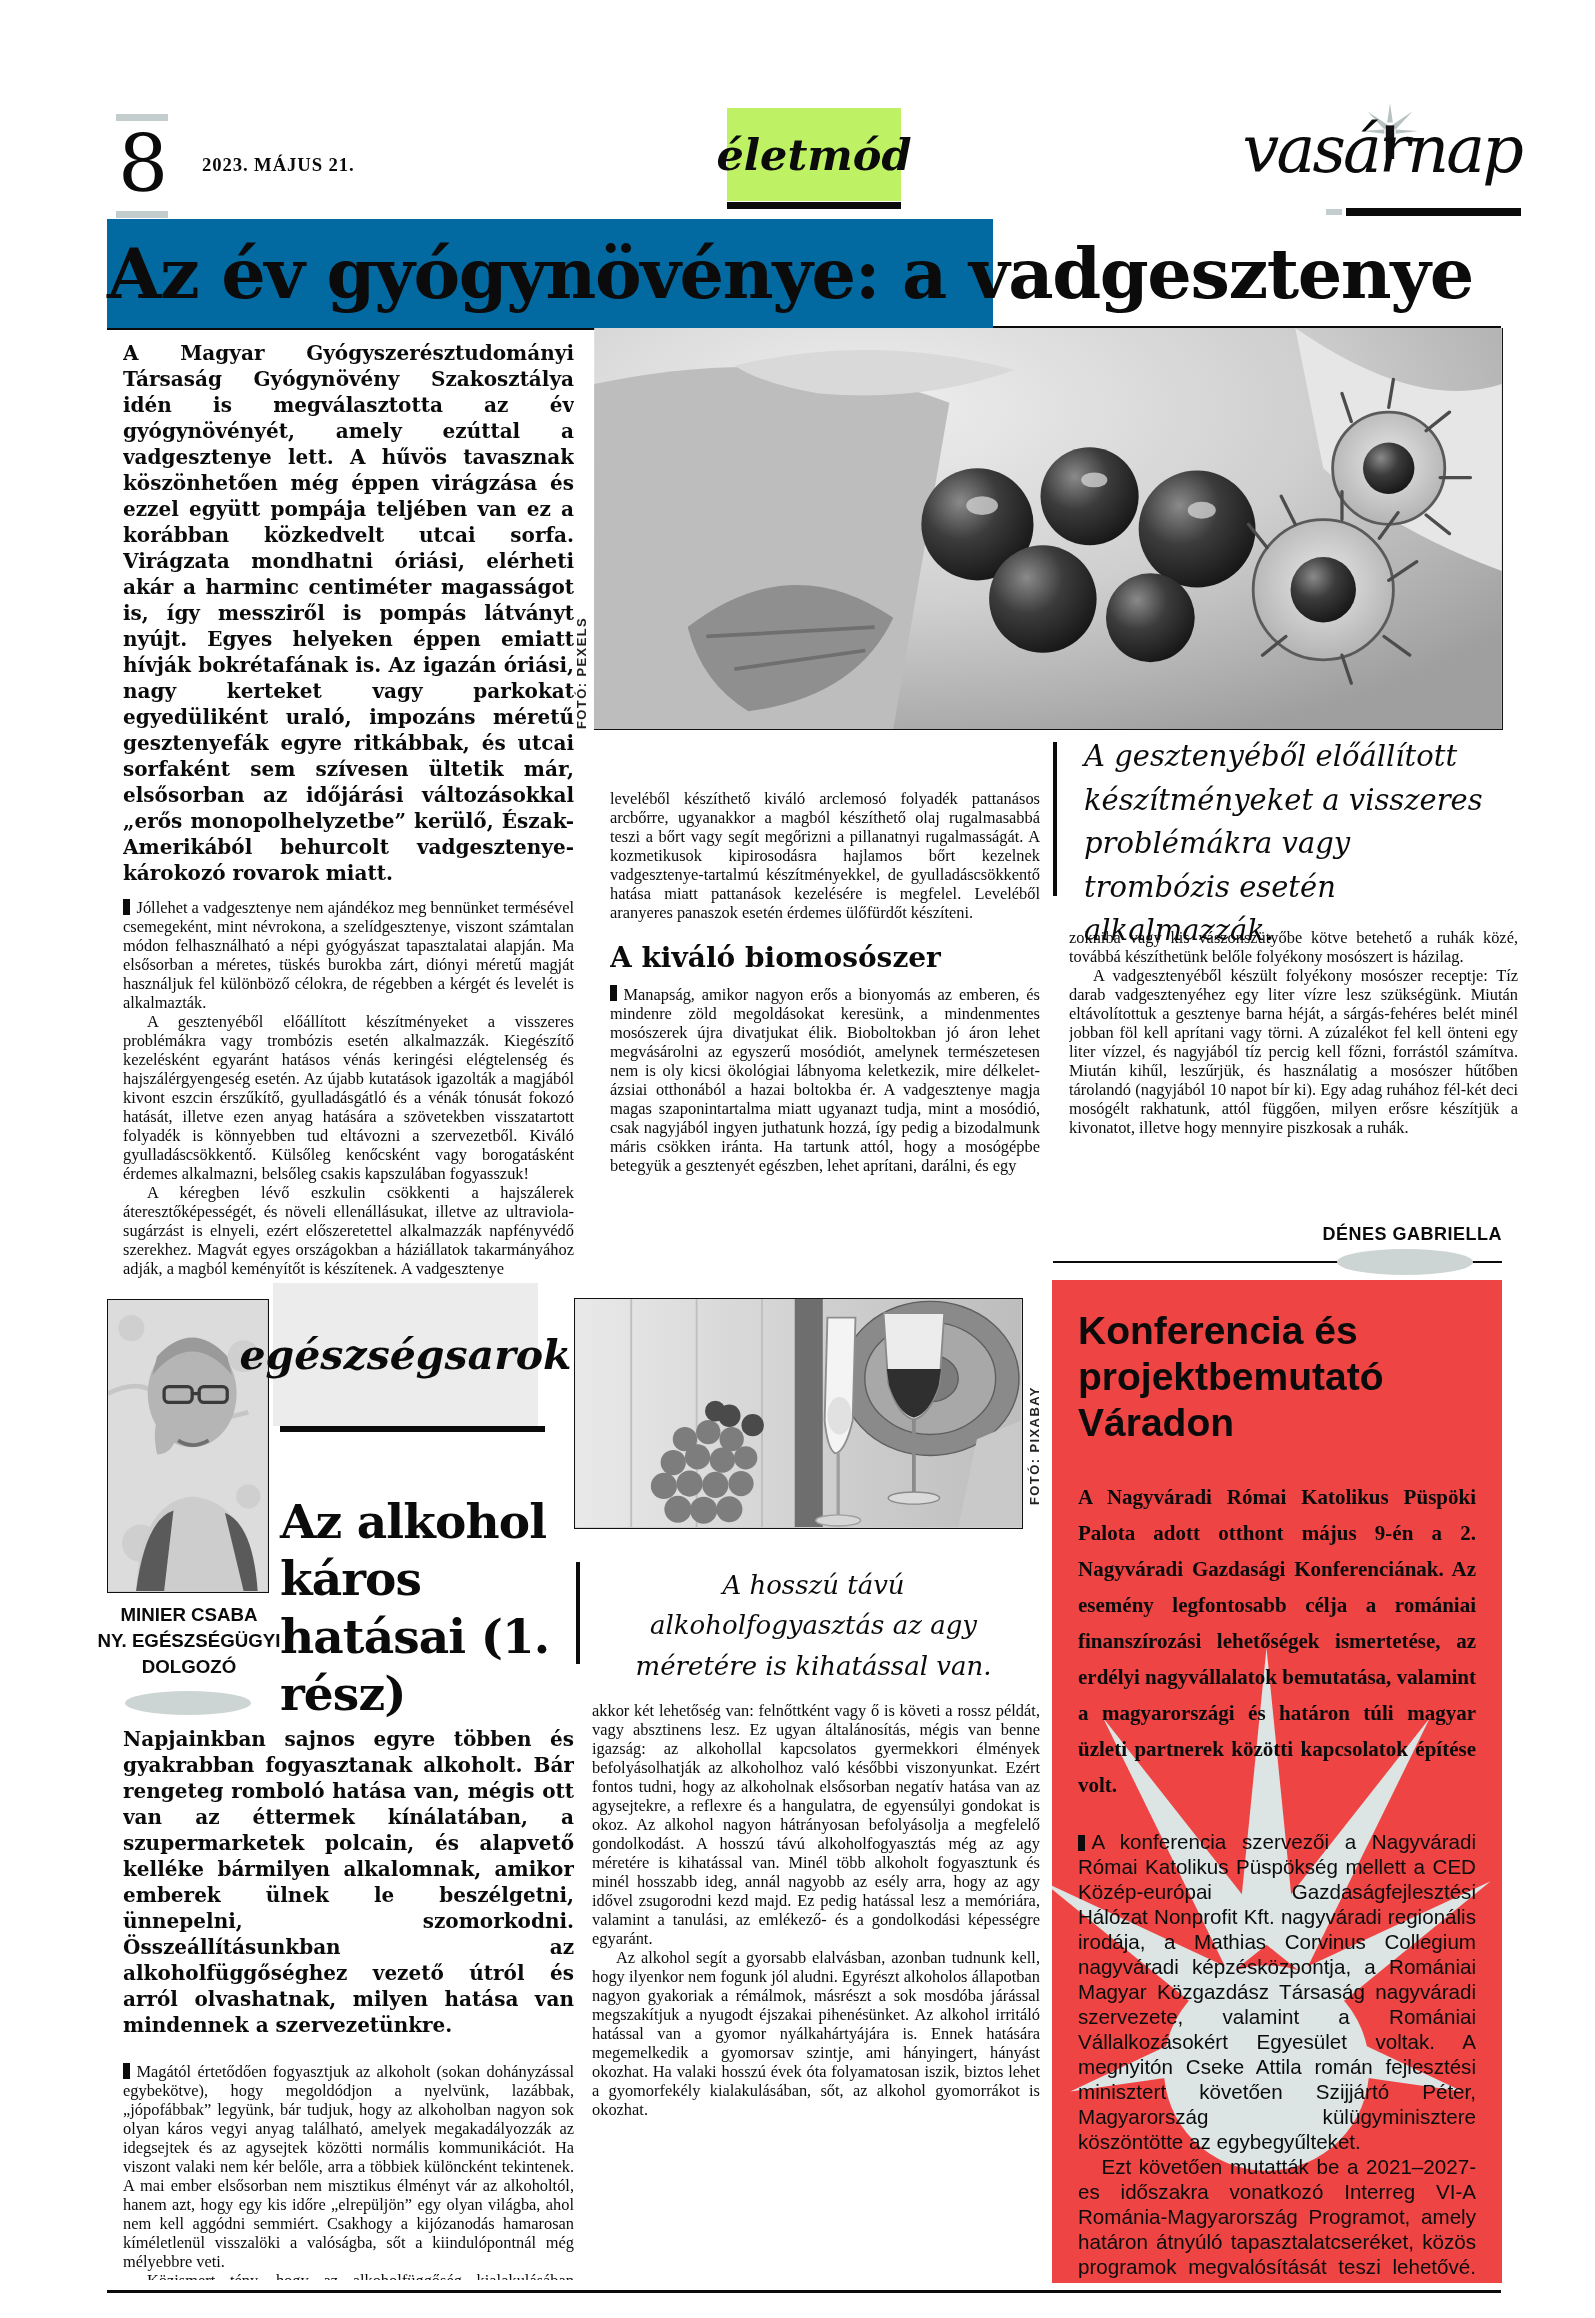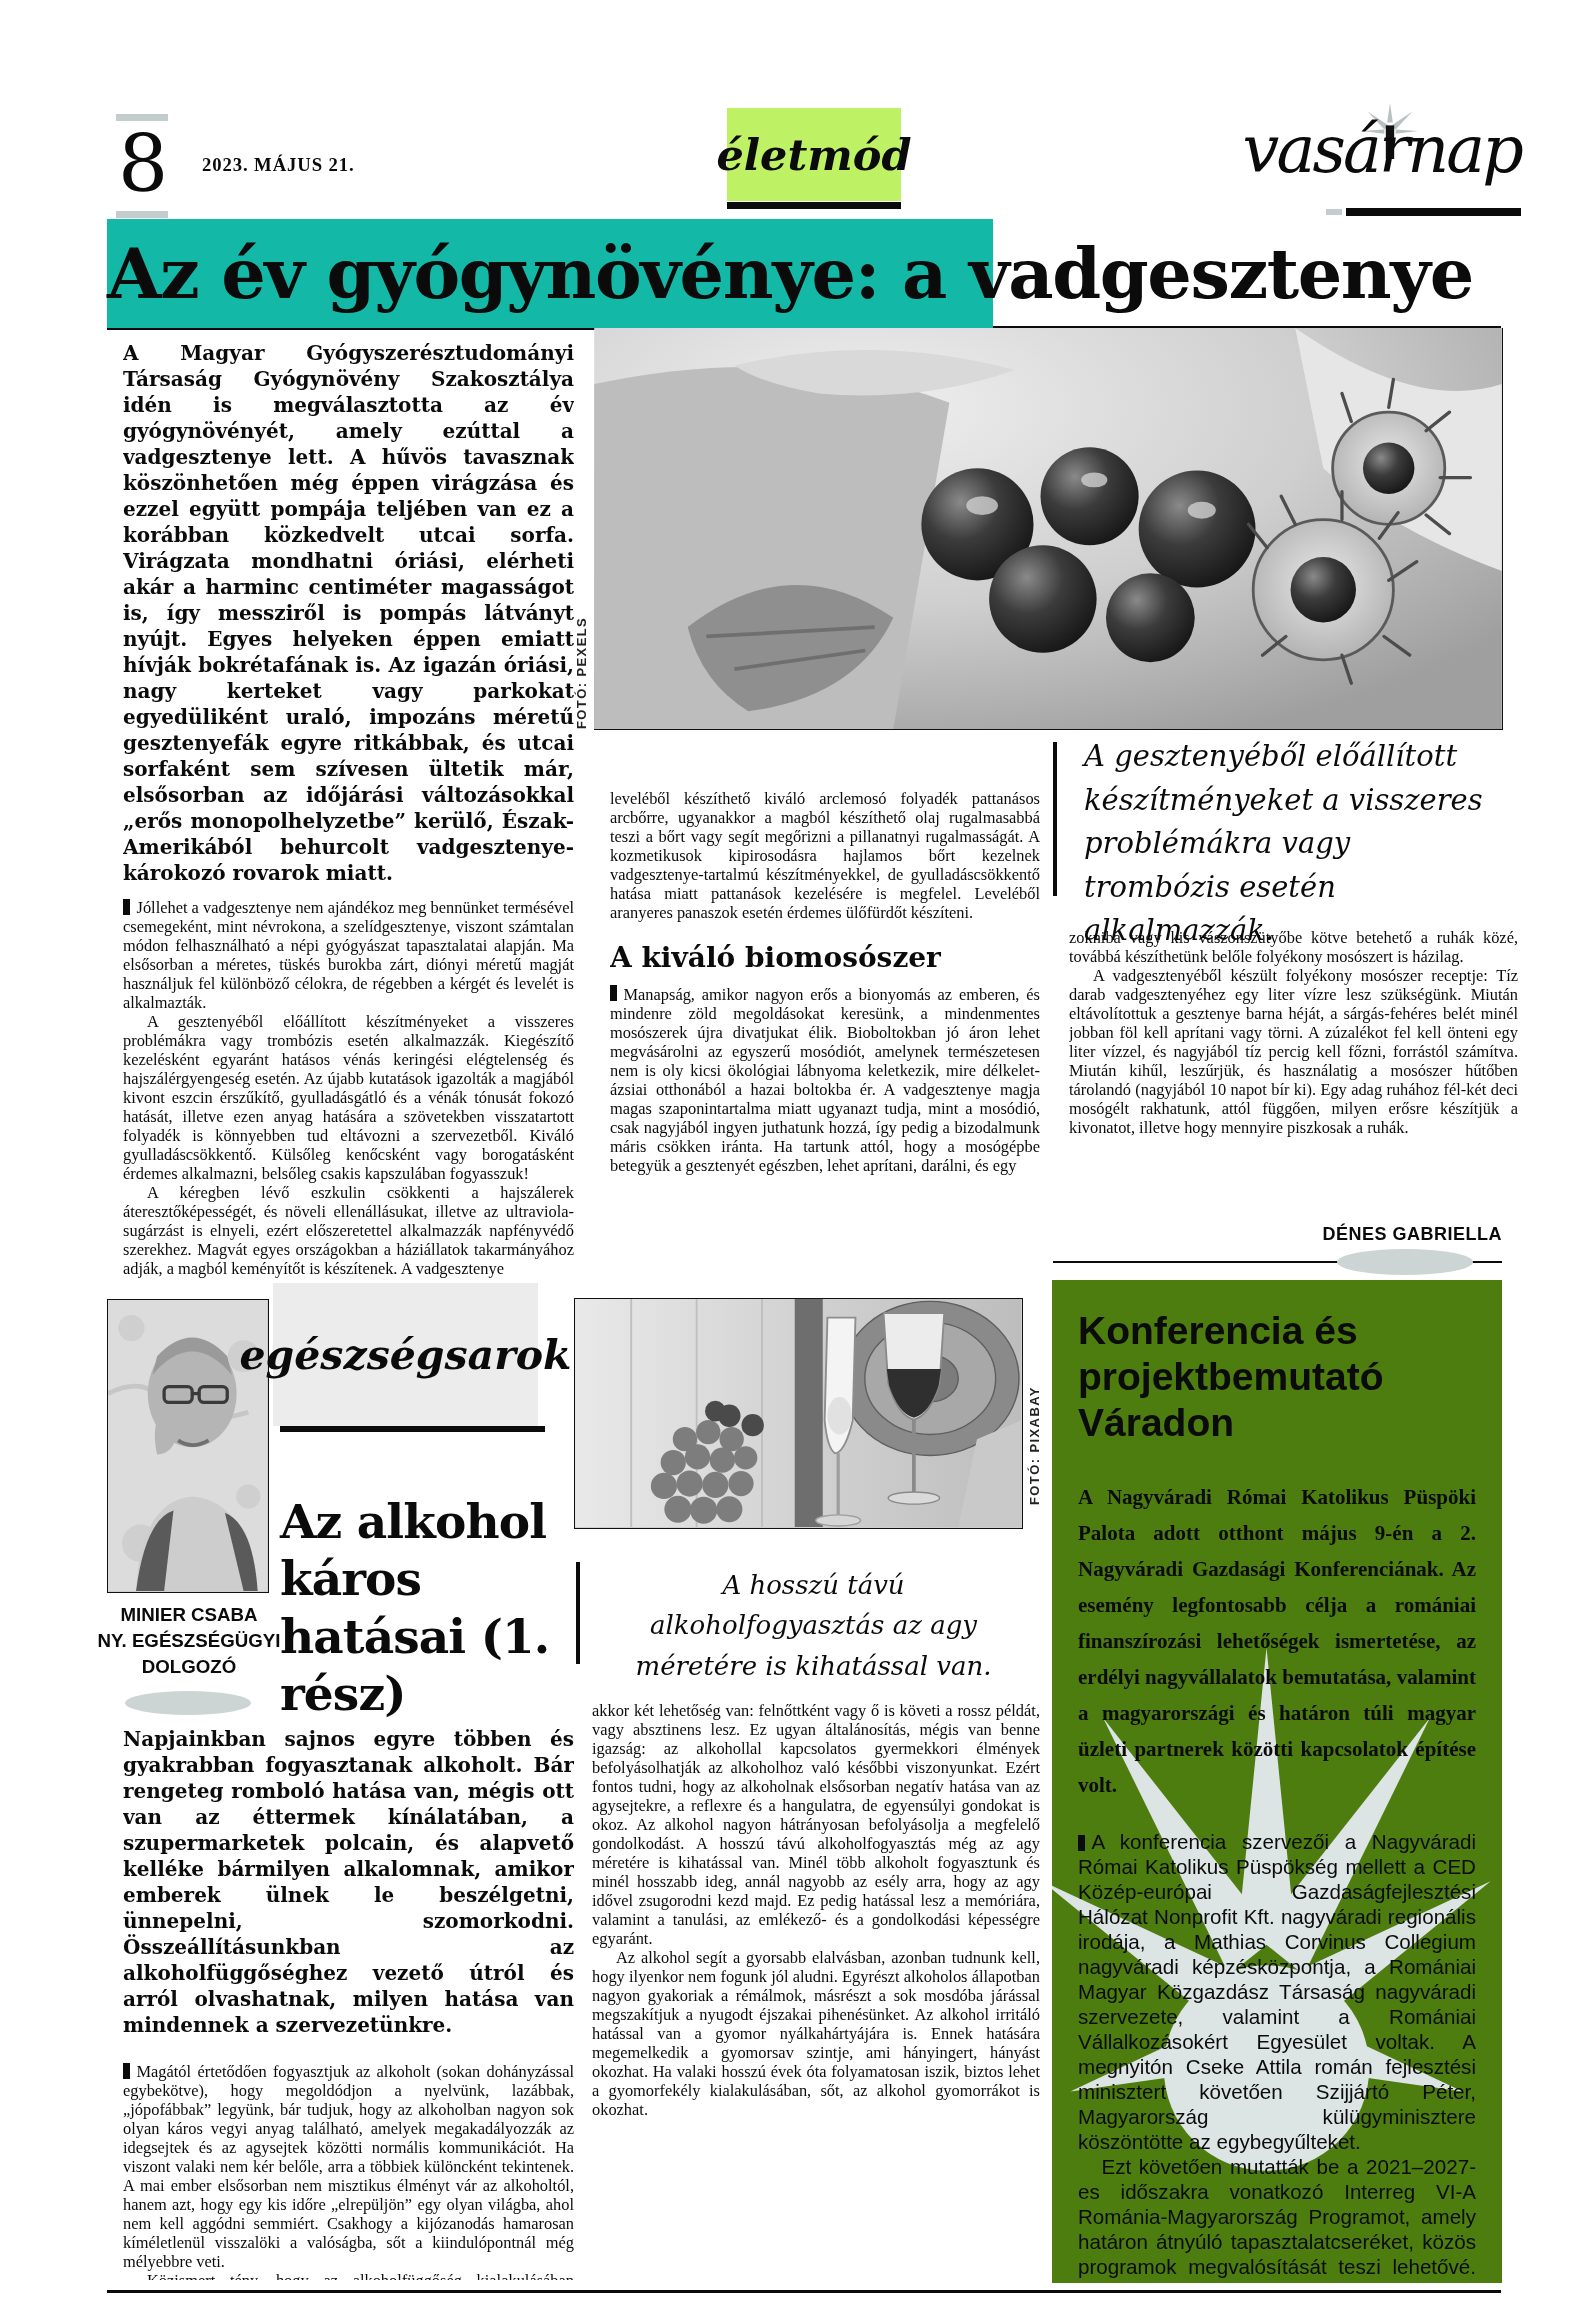--- a/index.html
+++ b/index.html
@@ -25,21 +25,21 @@
   .byline{font-family:"Liberation Sans",sans-serif;font-weight:700;font-size:18px;letter-spacing:0.5px;text-align:right;}
   .photocredit{font-family:"Liberation Sans",sans-serif;font-weight:700;font-size:13px;letter-spacing:1.4px;color:#222;
     writing-mode:vertical-rl;transform:rotate(180deg);white-space:nowrap;}
   .photoframe{border:1.9px solid #111;box-sizing:border-box;overflow:hidden;background:#cfcfcf;}
   .caption{font-family:"Liberation Sans",sans-serif;font-weight:700;font-size:18.7px;text-align:center;line-height:26px;}
   .ellipse{background:#ccd4d4;border-radius:50%;}
   
   .mainheadline{font-family:"DejaVu Serif",serif;font-weight:700;font-size:70px;letter-spacing:-1.4px;line-height:1;white-space:nowrap;}
   .alcheadline{font-family:"DejaVu Serif",serif;font-weight:700;font-size:47px;line-height:1.22;letter-spacing:-0.9px;}
   
-  .konfbox{background:#4d7c0f;overflow:hidden;box-sizing:border-box;padding:28px 26px;}
+  .konfbox{background:#ef4444;overflow:hidden;box-sizing:border-box;padding:28px 26px;}
   .konfbox *{position:relative;z-index:1;}
   .konftitle{font-family:"Liberation Sans",sans-serif;font-weight:700;font-size:39px;line-height:1.18;margin:0;}
   .konflead{font-family:Liberation Serif, serif;font-weight:700;font-size:21px;line-height:36px;text-align:justify;}
   .konfbody{font-family:"Liberation Sans",sans-serif;font-size:20.6px;line-height:25px;text-align:justify;}
   .watermark{position:absolute;z-index:0;left:-18.7px;bottom:28px;}
   .quotebar{background:#0b0b0b;}
   .colbox{overflow:hidden;margin-left:16px;}
 </style>
 </head>
 <body>
@@ -111,21 +111,21 @@
       <path d="M1440 470 L1400 420 M1500 420 L1470 360 M1600 410 L1600 350 M1680 450 L1720 395 M1700 540 L1760 500 M1690 660 L1745 700 M1600 700 L1620 760 M1480 660 L1430 700"></path>
       <path d="M1620 200 L1600 140 M1700 170 L1710 110 M1780 220 L1830 180 M1810 320 L1875 320 M1780 400 L1830 440"></path>
     </g>
     <circle cx="1560" cy="560" r="70" fill="url(#nut)"></circle>
     <circle cx="1700" cy="300" r="55" fill="url(#nut)"></circle>
     <path d="M300 80 Q600 10 900 90 Q700 160 480 140 Q360 120 300 80 Z" fill="#d9d9d9"></path>
   </svg>
 </div>
 <div class="abs photocredit" style="left:574px;top:603px;height:126px;">FOTÓ: PEXELS</div>
 
-<div class="abs" style="left:107px;top:219px;width:886px;height:109px;background:#14b8a6;display:flex;align-items:center;">
+<div class="abs" style="left:107px;top:219px;width:886px;height:109px;background:#0369a1;display:flex;align-items:center;">
   <h1 class="mainheadline" style="margin:0;">Az év gyógynövénye: a vadgesztenye</h1>
 </div>
 
 <div class="abs colbox" style="left:107px;top:340px;width:451px;height:944px;">
   <div class="lead">A Magyar Gyógyszerésztudományi Társaság Gyógynövény Szakosztálya idén is megválasztotta az év gyógynövényét, amely ezúttal a vadgesztenye lett. A hűvös tavasznak köszönhetően még éppen virágzása és ezzel együtt pompája teljében van ez a korábban közkedvelt utcai sorfa. Virágzata mondhatni óriási, elérheti akár a harminc centiméter magasságot is, így messziről is pompás látványt nyújt. Egyes helyeken éppen emiatt hívják bokrétafának is. Az igazán óriási, nagy kerteket vagy parkokat egyedüliként uraló, impozáns méretű gesztenyefák egyre ritkábbak, és utcai sorfaként sem szívesen ültetik már, elsősorban az időjárási változásokkal „erős monopolhelyzetbe” kerülő, Észak-Amerikából behurcolt vadgesztenye-károkozó rovarok miatt.</div>
   <div class="body-text" style="margin-top:12px;">
     <p class="sq">Jóllehet a vadgesztenye nem ajándékoz meg bennünket termésével csemegeként, mint névrokona, a szelídgesztenye, viszont számtalan módon felhasználható a népi gyógyászat tapasztalatai alapján. Ma elsősorban a méretes, tüskés burokba zárt, diónyi méretű magját használjuk fel különböző célokra, de régebben a kérgét és levelét is alkalmazták.</p>
     <p>A gesztenyéből előállított készítményeket a visszeres problémákra vagy trombózis esetén alkalmazzák. Kiegészítő kezelésként egyaránt hatásos vénás keringési elégtelenség és hajszálérgyengeség esetén. Az újabb kutatások igazolták a magjából kivont eszcin érszűkítő, gyulladásgátló és a vénák tónusát fokozó hatását, illetve ezen anyag hatására a szövetekben visszatartott folyadék is könnyebben tud eltávozni a szervezetből. Kiváló gyulladáscsökkentő. Külsőleg kenőcsként vagy borogatásként érdemes alkalmazni, belsőleg csakis kapszulában fogyasszuk!</p>
     <p>A kéregben lévő eszkulin csökkenti a hajszálerek áteresztőképességét, és növeli ellenállásukat, illetve az ultraviola-sugárzást is elnyeli, ezért előszeretettel alkalmazzák napfényvédő szerekhez. Magvát egyes országokban a háziállatok takarmányához adják, a magból keményítőt is készítenek. A vadgesztenye</p>
   </div>

